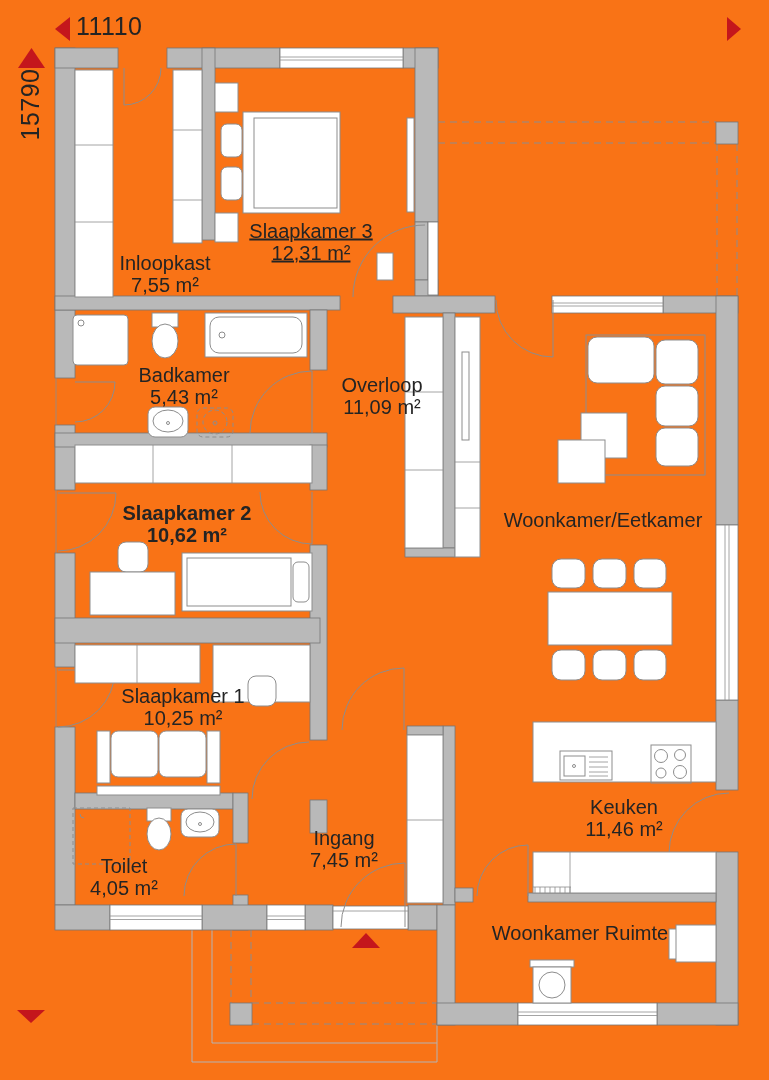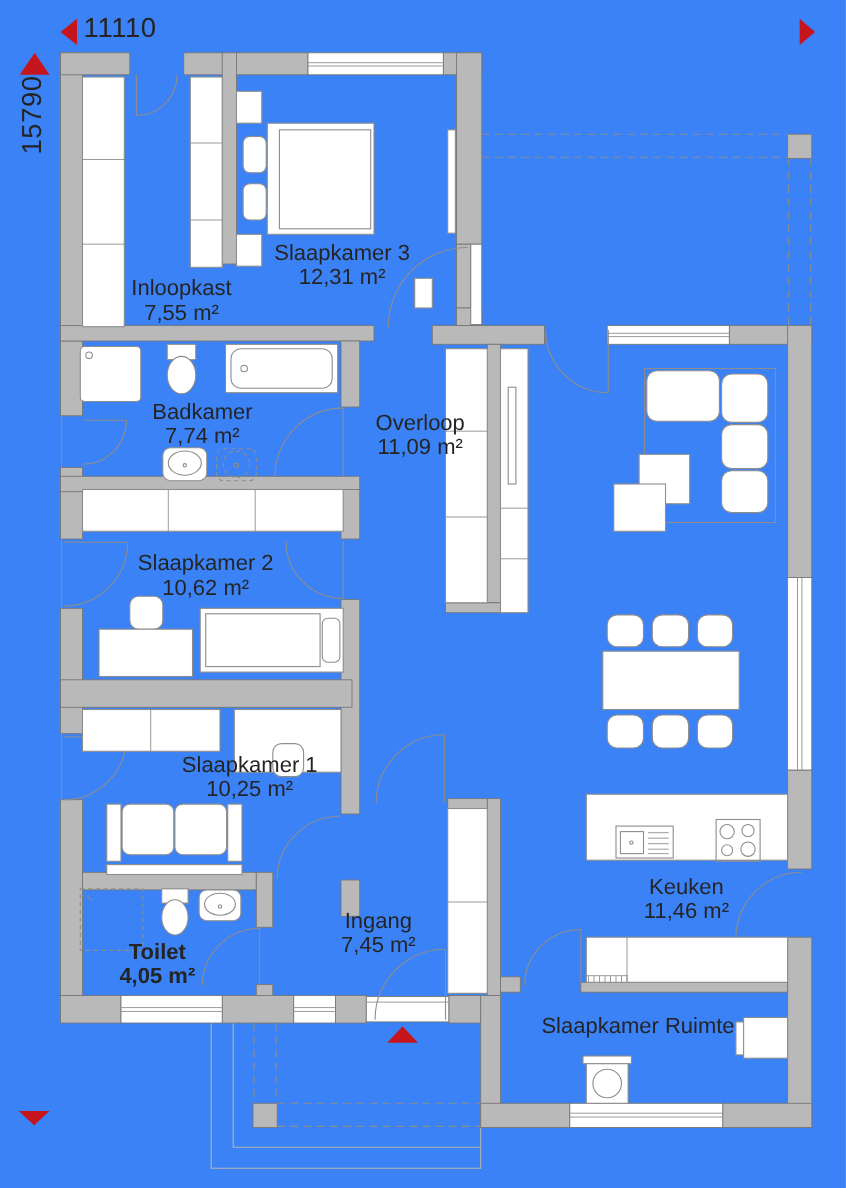--- a/index.html
+++ b/index.html
@@ -1,17 +1,17 @@
 <!DOCTYPE html>
 <html style="--wall: #b9b9b9; --wall-border: #767676; --furniture-line: #8d8d8d; --accent-red: #c4161c; --text: #242424;"><head>
 <meta charset="utf-8">
 <style>
   html,body{margin:0;padding:0;background:#fff;}
   #plan{
-    position:relative;width:769px;height:1080px;background:#3b82f6;overflow:hidden;
+    position:relative;width:769px;height:1080px;background:#f97316;overflow:hidden;
     font-family:"Liberation Sans", sans-serif;color:var(--text,#242424);
   }
   #plan svg{position:absolute;left:0;top:0;}
   
   .wall{fill:var(--wall,#b9b9b9);stroke:var(--wall-border,#767676);stroke-width:.8;}
   .win{fill:#fff;stroke:var(--wall-border,#767676);stroke-width:.8;}
   .gl{stroke:var(--furniture-line,#8d8d8d);stroke-width:.8;fill:none;}
   .f{fill:#fff;stroke:var(--furniture-line,#8d8d8d);stroke-width:1;}
   .fn{fill:none;stroke:var(--furniture-line,#8d8d8d);stroke-width:1;}
   .dash{fill:none;stroke:var(--furniture-line,#8d8d8d);stroke-width:1;stroke-dasharray:7 5;}
@@ -365,52 +365,53 @@
 </svg>
 
 <div class="dim dim-top">11110</div>
 <div class="dim dim-left">15790</div>
 
 <div id="labels">
       <div class="room-label" style="left: 165px; top: 274px;">
     <div class="room-name">Inloopkast</div>
     <div class="room-area">7,55 m²</div>
   </div>
-      <div class="room-label" style="left: 311px; top: 242px;">
+      <div class="room-label" style="left: 311px; top: 242px; text-decoration: underline;">
     <div class="room-name">Slaapkamer 3</div>
     <div class="room-area">12,31 m²</div>
   </div>
       <div class="room-label" style="left: 184px; top: 386px;">
     <div class="room-name">Badkamer</div>
-    <div class="room-area">7,74 m²</div>
+    <div class="room-area">5,43 m²</div>
   </div>
       <div class="room-label" style="left: 382px; top: 396px;">
     <div class="room-name">Overloop</div>
     <div class="room-area">11,09 m²</div>
   </div>
       <div class="room-label" style="left: 603px; top: 521px;">
-  </div>
-      <div class="room-label" style="left: 187px; top: 524px;">
+    <div class="room-name">Woonkamer/Eetkamer</div>
+  </div>
+      <div class="room-label" style="left: 187px; top: 524px; font-weight: bold;">
     <div class="room-name">Slaapkamer 2</div>
     <div class="room-area">10,62 m²</div>
   </div>
-      <div class="room-label" style="left: 183px; top: 707px; margin-left: 44px;">
+      <div class="room-label" style="left: 183px; top: 707px;">
     <div class="room-name">Slaapkamer 1</div>
     <div class="room-area">10,25 m²</div>
   </div>
-      <div class="room-label" style="left: 143px; top: 877px; font-weight: bold;">
+      <div class="room-label" style="left: 124px; top: 877px;">
     <div class="room-name">Toilet</div>
     <div class="room-area">4,05 m²</div>
   </div>
       <div class="room-label" style="left: 344px; top: 849px;">
     <div class="room-name">Ingang</div>
     <div class="room-area">7,45 m²</div>
   </div>
       <div class="room-label" style="left: 624px; top: 818px; text-align: center;">
     <div class="room-name">Keuken</div>
     <div class="room-area">11,46 m²</div>
   </div>
       <div class="room-label" style="left: 580px; top: 934px;">
-    <div class="room-name">Slaapkamer Ruimte</div>
+    <div class="room-name">Woonkamer Ruimte</div>
   </div>
     </div>
 
 </div>
 
 </body></html>

